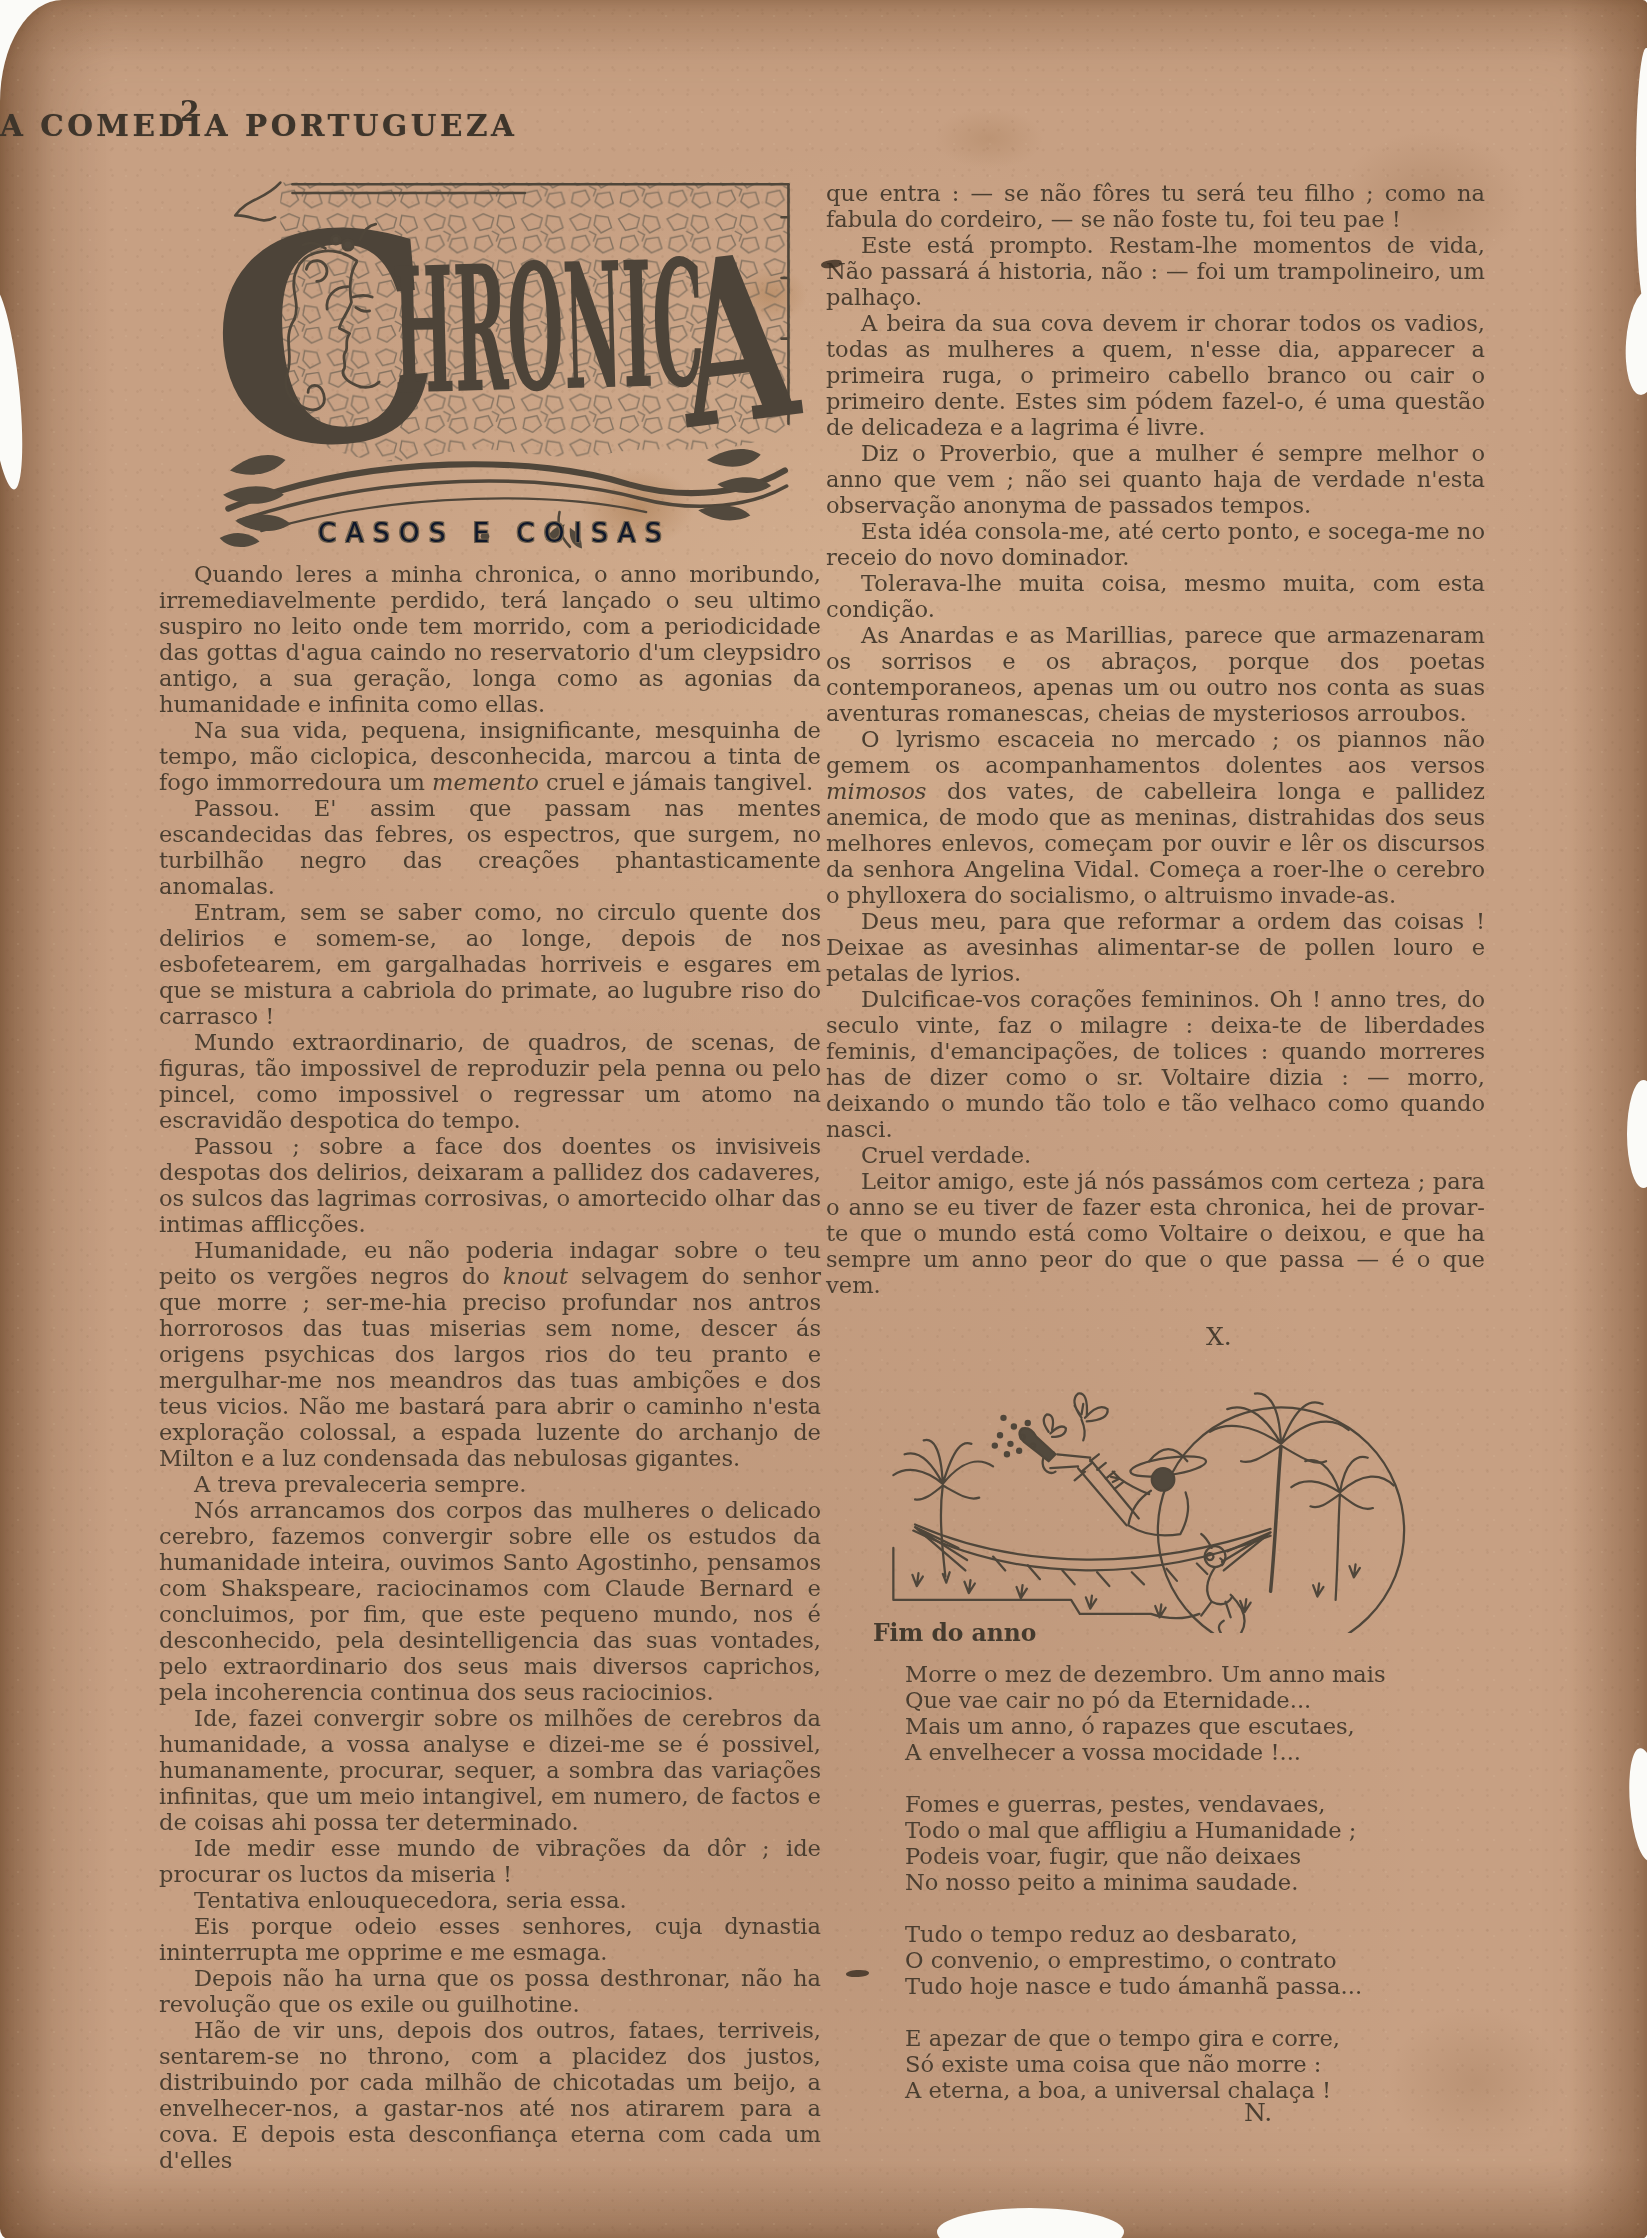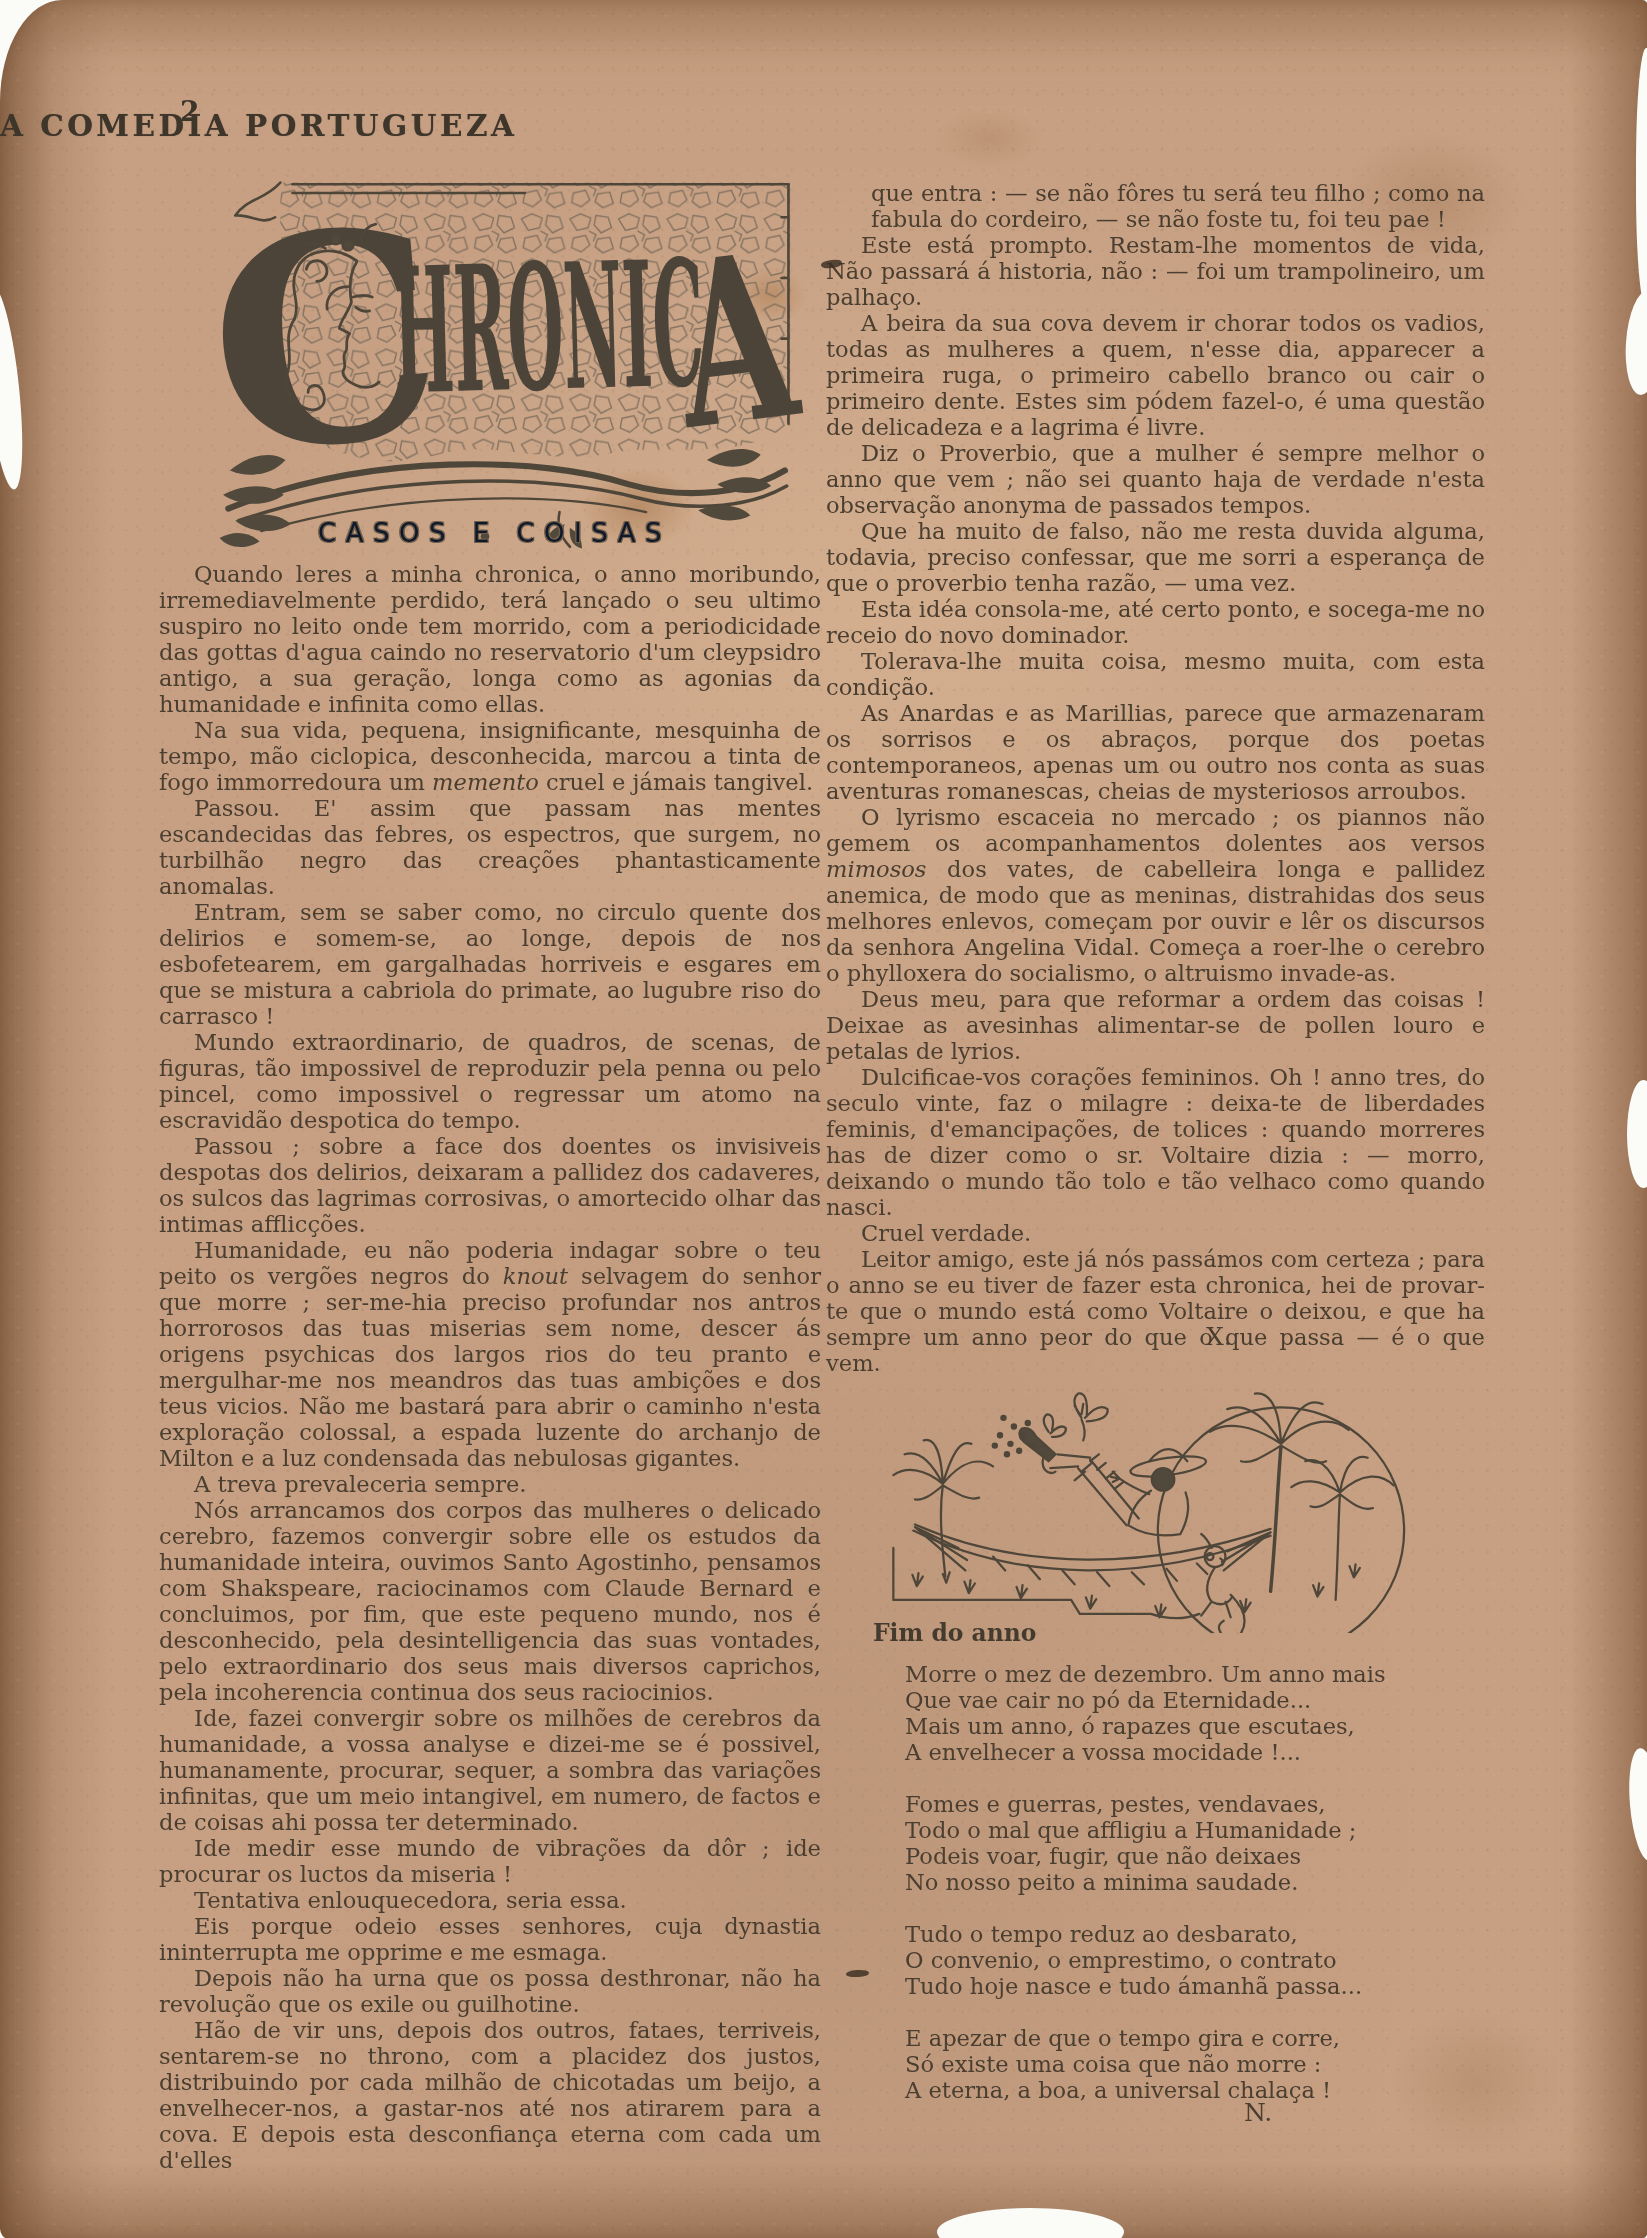--- a/index.html
+++ b/index.html
@@ -29,21 +29,21 @@
             letter-spacing:3.5px;color:#3e352b;text-shadow:0 0 0.9px rgba(62,53,43,.55);}
   #artwork{left:178px;top:165px;width:633px;height:395px;}
   #section-title{left:178px;top:518px;width:633px;text-align:center;
       font-family:"DejaVu Sans",sans-serif;font-size:26px;letter-spacing:9.5px;
       color:#0f172a;text-shadow:1.2px 1.2px 0 #6f5f4b,-1.2px -1.2px 0 #6f5f4b,
       1.2px -1.2px 0 #6f5f4b,-1.2px 1.2px 0 #6f5f4b;}
   .column{font-size:22.6px;line-height:26px;text-align:justify;}
   #left-col{left:159px;top:561px;width:662px;}
   #right-col{left:826px;top:180px;width:659px;}
   .para{margin:0;text-indent:35px;}
-  #right-col .para:first-of-type{text-indent:0;margin-left:45px;}
+  #right-col .para:first-of-type{text-indent:0;}
   .smudge{position:absolute;z-index:2;background:rgba(58,46,34,.82);border-radius:45%;}
   #margin-mark-1{left:821px;top:260px;width:21px;height:7.8px;transform:rotate(-7deg);}
   #margin-mark-2{left:846px;top:1970px;width:23.4px;height:7px;transform:rotate(-3deg);}
   #col-signature{left:1206px;top:1322px;font-size:25px;}
   #illustration{left:863px;top:1364px;width:555px;height:269px;}
   #poem-title{left:873px;top:1619px;font-size:23.4px;font-weight:bold;color:#443a2d;text-align:right;}
   #poem{left:897px;top:1661px;font-size:22.6px;}
   .stanza{margin:0 0 26px 8px;}
   .poem-line{line-height:26px;white-space:nowrap;}
   #poem-signature{left:1244px;top:2098px;font-size:25px;}
@@ -148,21 +148,20 @@
       <p class="para">Eis porque odeio esses senhores, cuja dynastia ininterrupta me opprime e me esmaga.</p>
       <p class="para">Depois não ha urna que os possa desthronar, não ha revolução que os exile ou guilhotine.</p>
       <p class="para">Hão de vir uns, depois dos outros, fataes, terriveis, sentarem-se no throno, com a placidez dos justos, distribuindo por cada milhão de chicotadas um beijo, a envelhecer-nos, a gastar-nos até nos atirarem para a cova. E depois esta desconfiança eterna com cada um d'elles</p>
     </div>
   <div class="content column" id="right-col">
 
   <p class="para">que entra : — se não fôres tu será teu filho ; como na fabula do cordeiro, — se não foste tu, foi teu pae !</p>
       <p class="para">Este está prompto. Restam-lhe momentos de vida, Não passará á historia, não : — foi um trampolineiro, um palhaço.</p>
       <p class="para">A beira da sua cova devem ir chorar todos os vadios, todas as mulheres a quem, n'esse dia, apparecer a primeira ruga, o primeiro cabello branco ou cair o primeiro dente. Estes sim pódem fazel-o, é uma questão de delicadeza e a lagrima é livre.</p>
       <p class="para">Diz o Proverbio, que a mulher é sempre melhor o anno que vem ; não sei quanto haja de verdade n'esta observação anonyma de passados tempos.</p>
-      <p class="para">Que ha muito de falso, não me resta duvida alguma, todavia, preciso confessar, que me sorri a esperança de que o proverbio tenha razão, — uma vez.</p>
       <p class="para">Esta idéa consola-me, até certo ponto, e socega-me no receio do novo dominador.</p>
       <p class="para">Tolerava-lhe muita coisa, mesmo muita, com esta condição.</p>
       <p class="para">As Anardas e as Marillias, parece que armazenaram os sorrisos e os abraços, porque dos poetas contemporaneos, apenas um ou outro nos conta as suas aventuras romanescas, cheias de mysteriosos arroubos.</p>
       <p class="para">O lyrismo escaceia no mercado ; os piannos não gemem os acompanhamentos dolentes aos versos <i>mimosos</i> dos vates, de cabelleira longa e pallidez anemica, de modo que as meninas, distrahidas dos seus melhores enlevos, começam por ouvir e lêr os discursos da senhora Angelina Vidal. Começa a roer-lhe o cerebro o phylloxera do socialismo, o altruismo invade-as.</p>
       <p class="para">Deus meu, para que reformar a ordem das coisas ! Deixae as avesinhas alimentar-se de pollen louro e petalas de lyrios.</p>
       <p class="para">Dulcificae-vos corações femininos. Oh ! anno tres, do seculo vinte, faz o milagre : deixa-te de liberdades feminis, d'emancipações, de tolices : quando morreres has de dizer como o sr. Voltaire dizia : — morro, deixando o mundo tão tolo e tão velhaco como quando nasci.</p>
       <p class="para">Cruel verdade.</p>
       <p class="para">Leitor amigo, este já nós passámos com certeza ; para o anno se eu tiver de fazer esta chronica, hei de provar-te que o mundo está como Voltaire o deixou, e que ha sempre um anno peor do que o que passa — é o que vem.</p>
     </div>
 

